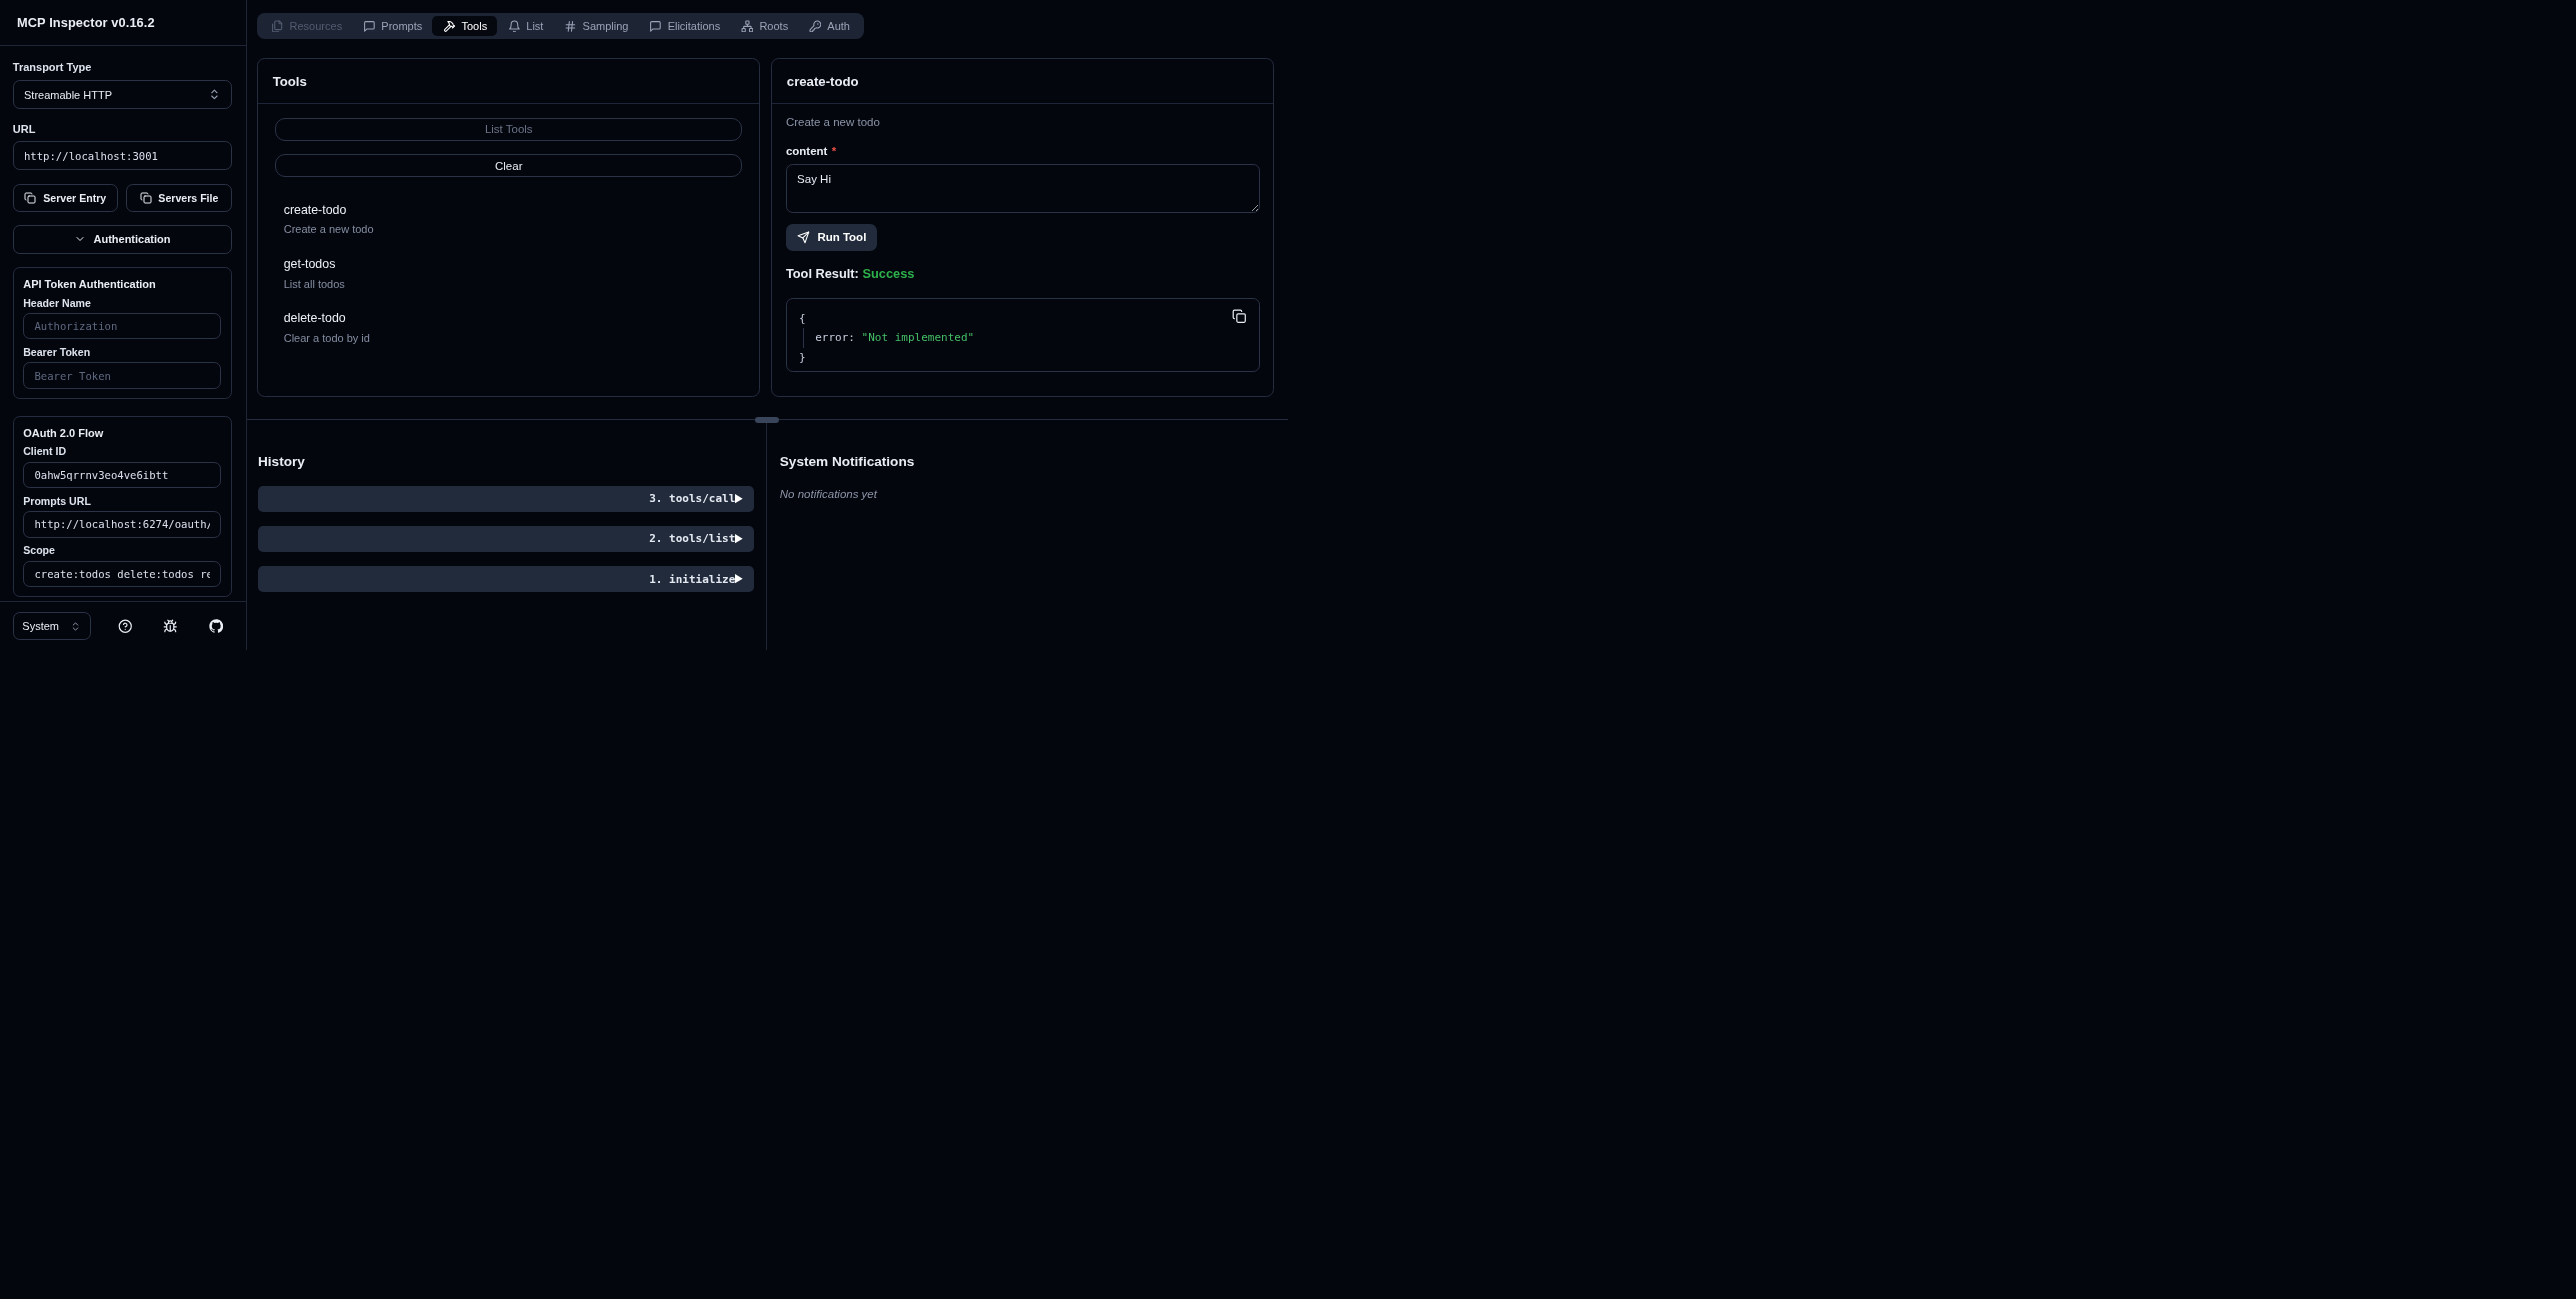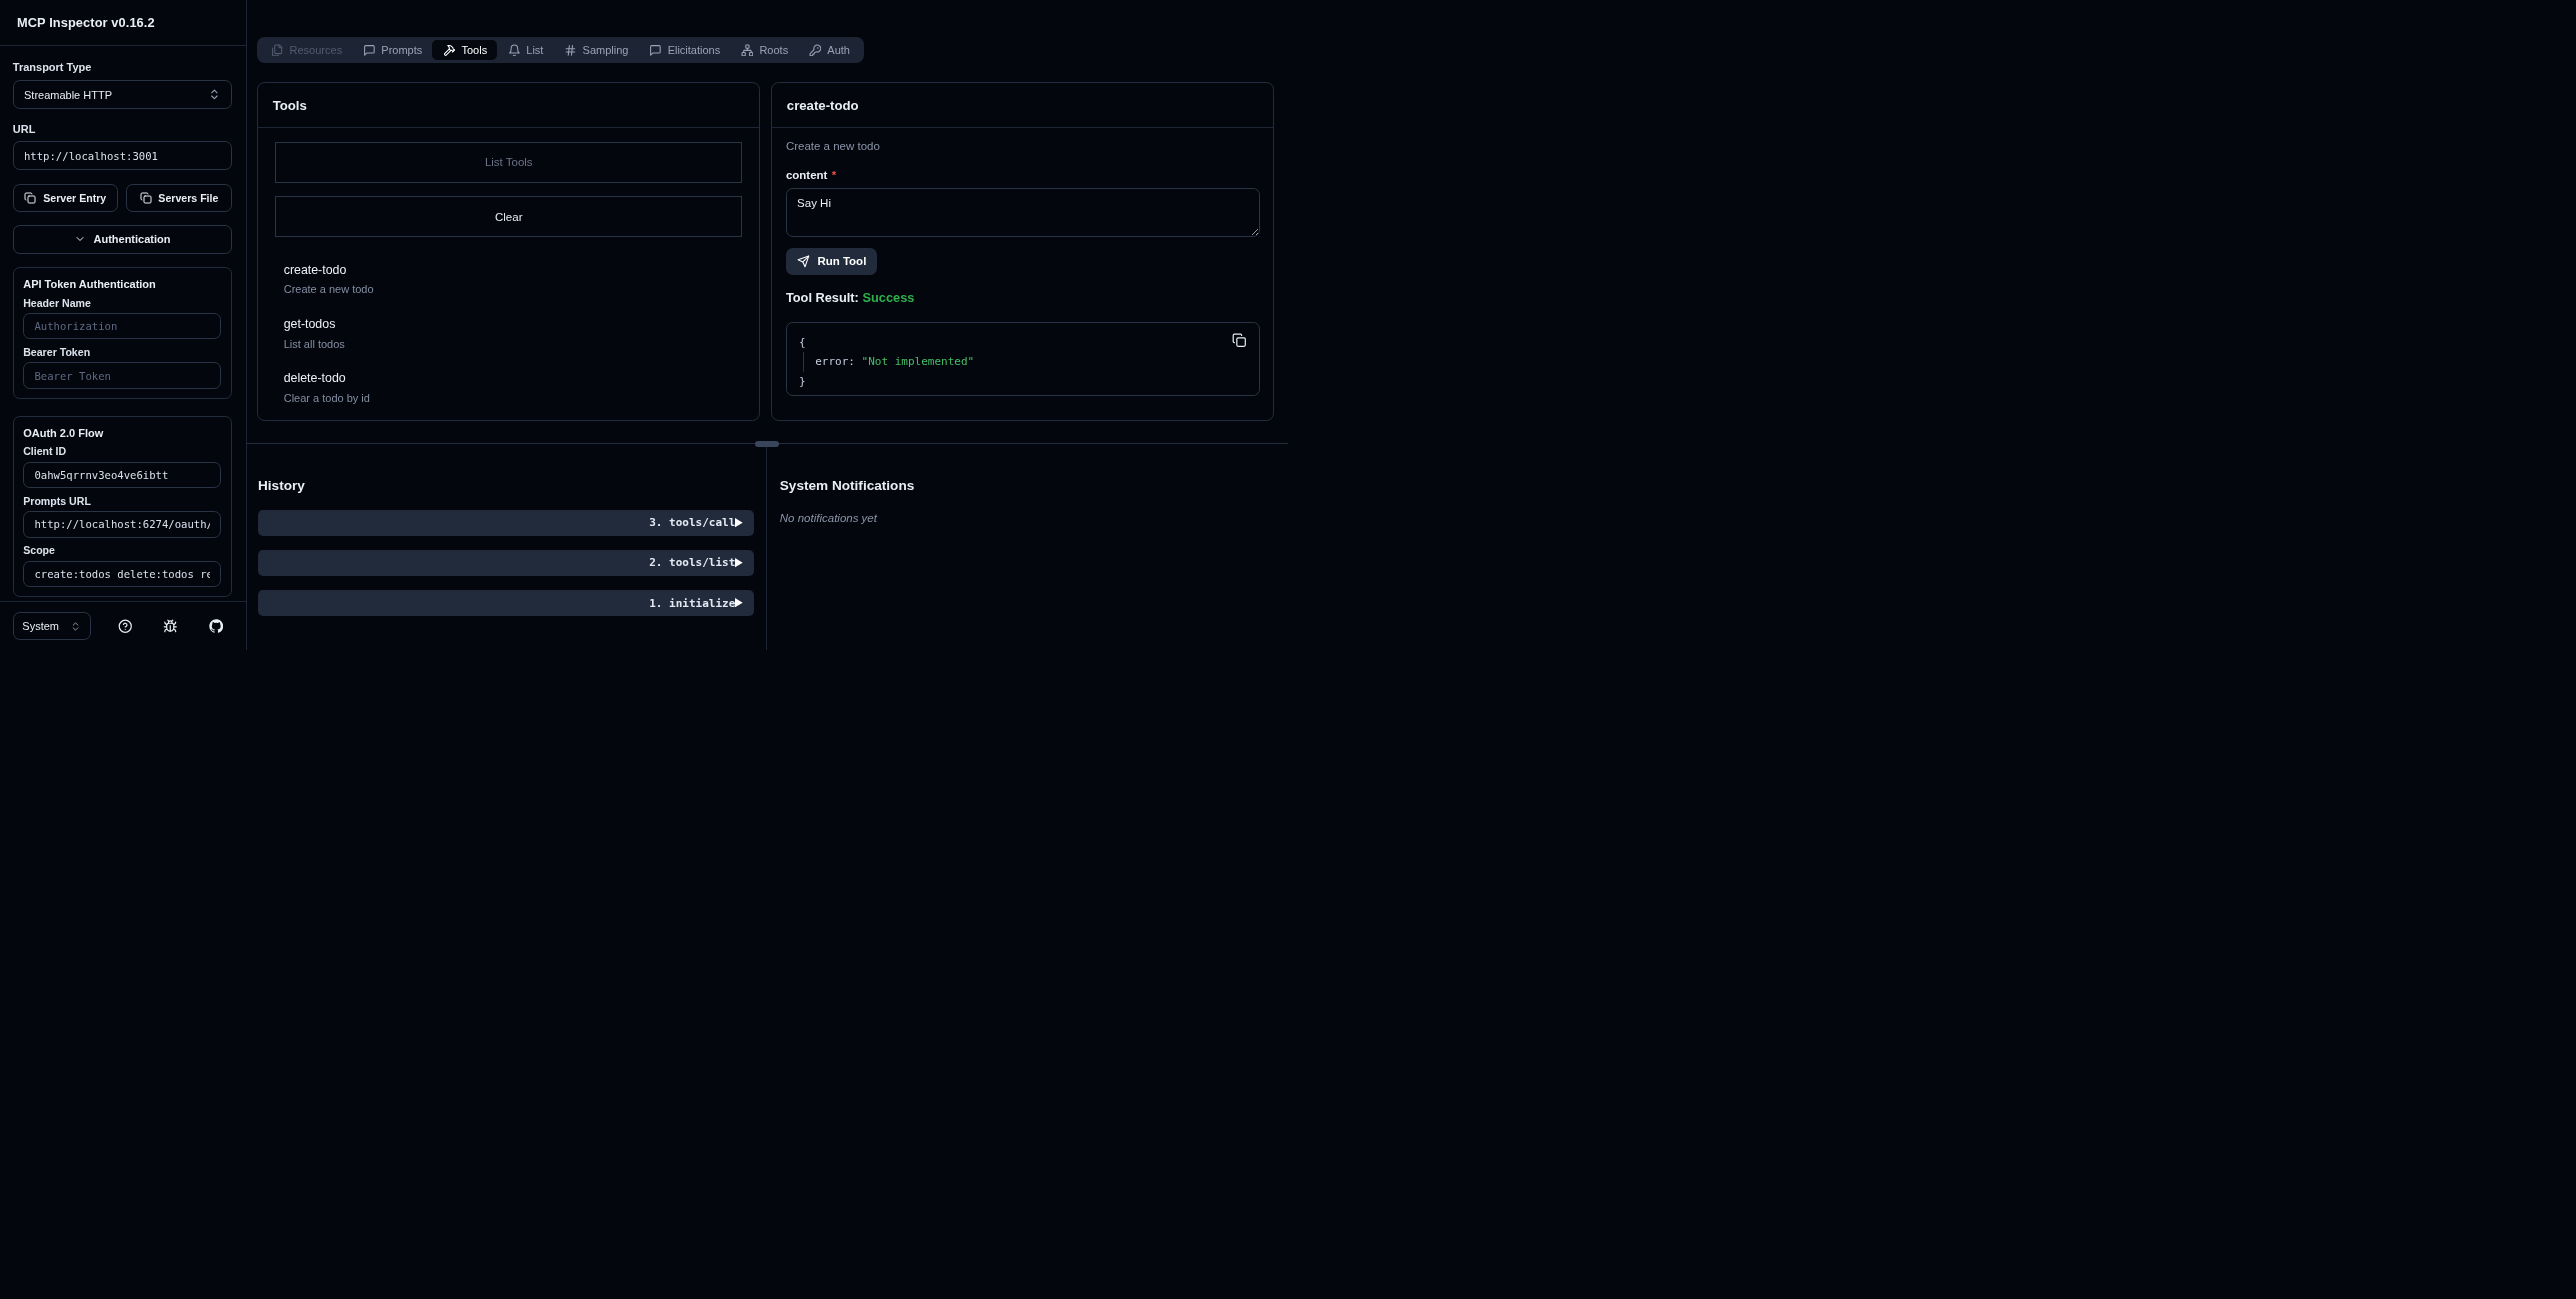--- a/index.html
+++ b/index.html
@@ -55,21 +55,21 @@
   .card .tinput { height: 26.4px; }
   .sb-footer {
     flex: 0 0 49px; border-top: 0.9px solid #1d2536; display: flex;
     align-items: center; padding: 0 12.8px;
   }
   .theme-select { width: 78px; height: 28px; padding: 0 8.5px; font-size: 11px; }
   .foot-icons { margin-left: auto; display: flex; gap: 31px; padding-right: 10.2px; align-items: center; }
   .foot-icons .fic { width: 14.5px; height: 14.5px; color: #e9edf4; cursor: pointer; }
 
   
-  .main { flex: 1; display: flex; flex-direction: column; min-width: 0; margin-top: 24px; }
+  .main { flex: 1; display: flex; flex-direction: column; min-width: 0; }
   .tabbar {
     margin: 12.8px 10.2px 0; align-self: flex-start; display: flex; align-items: center;
     background: #1d2535; border-radius: 7.7px; padding: 3.4px;
   }
   .tab {
     display: flex; align-items: center; gap: 6px; padding: 3.4px 10.2px;
     font-size: 11px; font-weight: 500; color: #9aa3b6; border-radius: 5.1px; cursor: pointer;
     white-space: nowrap;
   }
   .tab.active { background: #05080f; color: #ffffff; }
@@ -81,22 +81,22 @@
     flex: 1; min-width: 0; border: 0.9px solid #232d3f; border-radius: 7.7px;
     display: flex; flex-direction: column; overflow: hidden;
   }
   .panel header {
     flex: 0 0 45px; display: flex; align-items: center; padding: 0 14.5px;
     border-bottom: 0.9px solid #1d2536;
   }
   .panel h2 { font-size: 13.2px; font-weight: 700; }
   .tools-body { padding: 0 17px; }
   .wide-btn {
-    width: 100%; height: 41px; margin-top: 13.6px; background: transparent;
-    border: 0.9px solid #2a3446; border-radius: 0; font-family: inherit;
+    width: 100%; height: 23px; margin-top: 13.6px; background: transparent;
+    border: 0.9px solid #2a3446; border-radius: 10px; font-family: inherit;
     font-size: 11.5px; color: #e9edf4; cursor: pointer;
   }
   .wide-btn.disabled { color: #6b7487; cursor: default; }
   .tool-list { list-style: none; margin-top: 25.6px; padding-left: 8.5px; }
   .tool-list li { margin-bottom: 21px; cursor: pointer; }
   .tname { font-size: 12.4px; font-weight: 500; color: #eff2f7; line-height: 15.3px; margin-bottom: 5.1px; }
   .tdesc { font-size: 11px; color: #848ea1; line-height: 12.8px; }
 
   .detail-body { padding: 0 13.6px; }
   .p-desc { font-size: 11.5px; color: #8b94a7; margin-top: 12px; }

